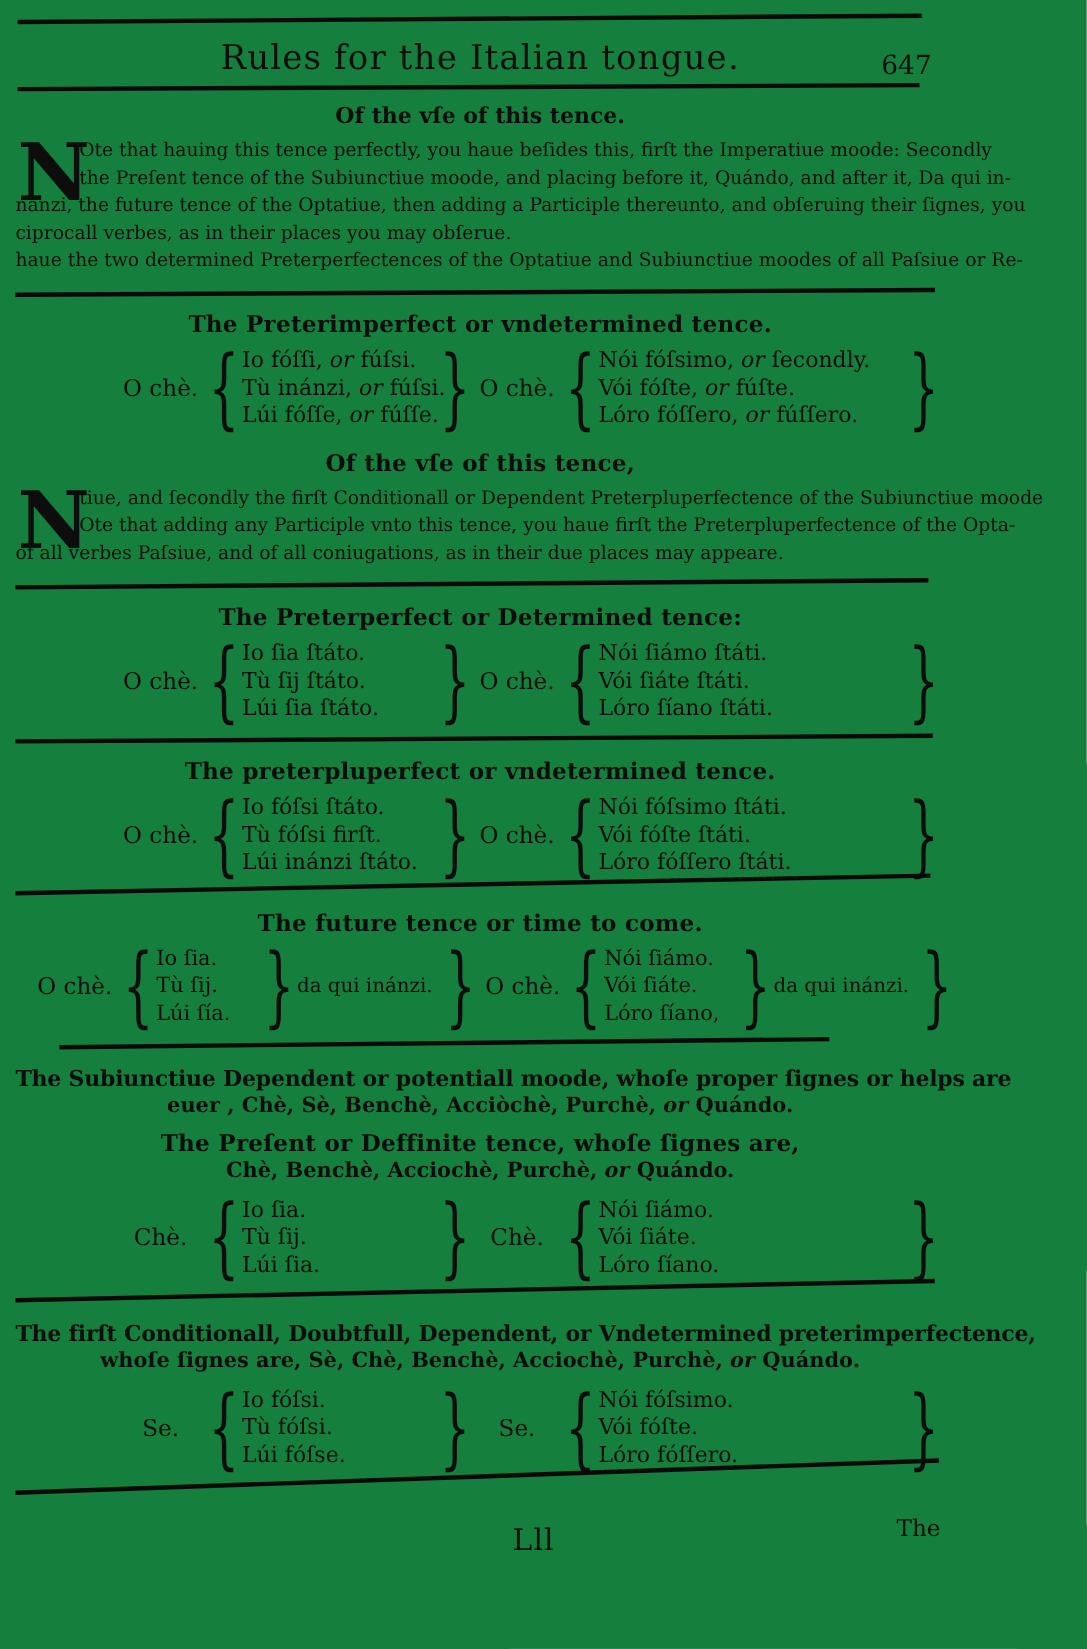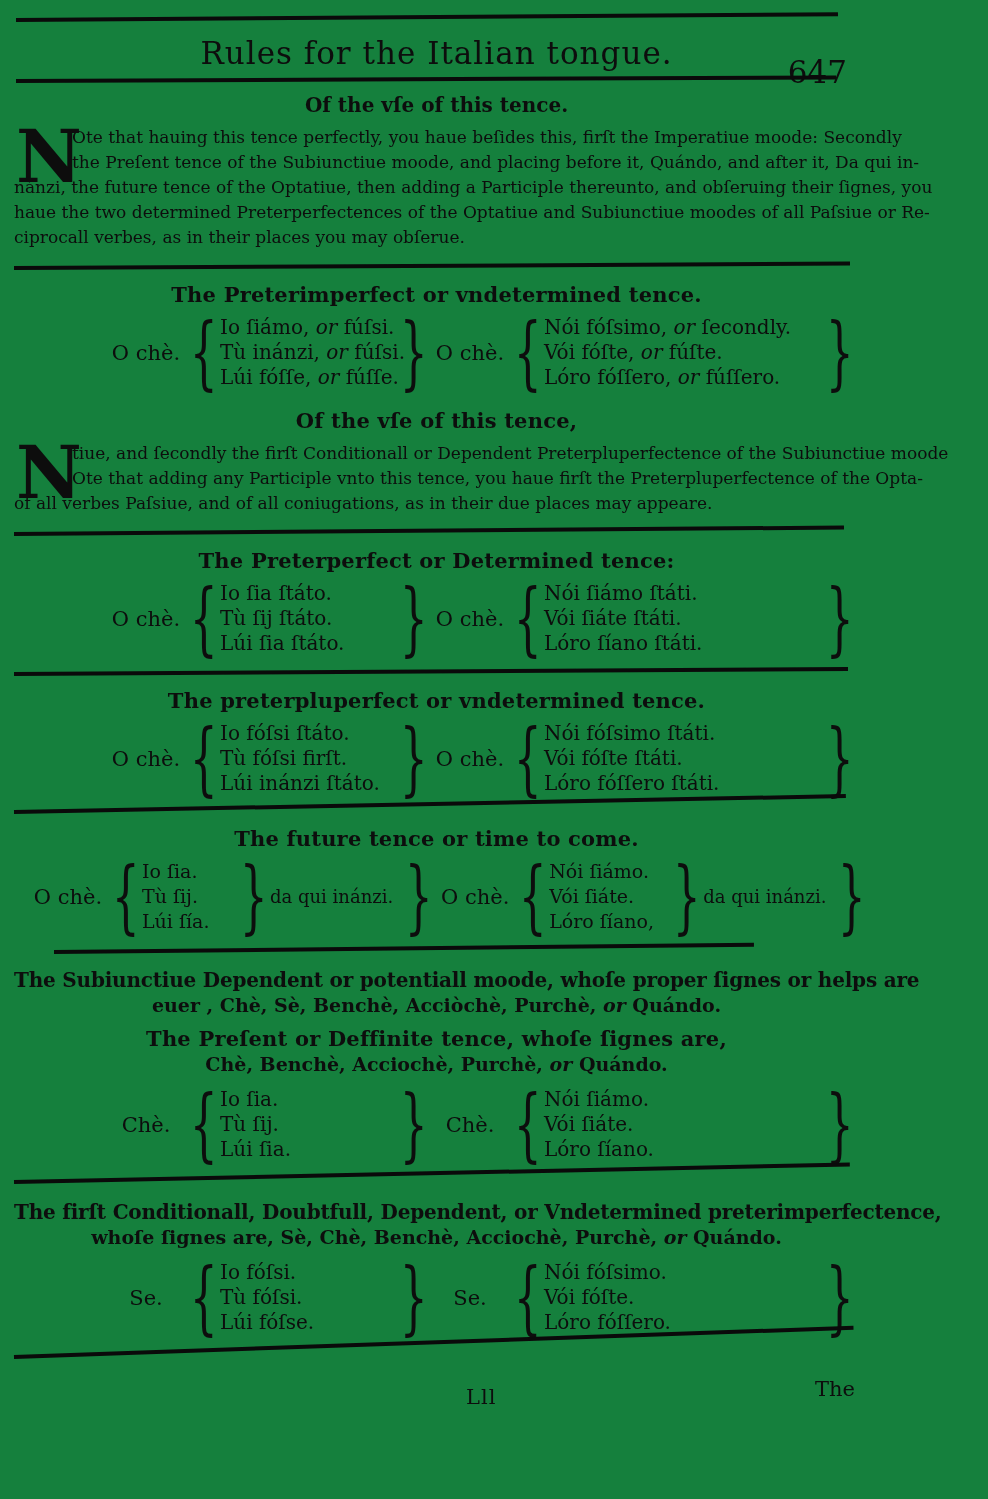--- a/index.html
+++ b/index.html
@@ -2,21 +2,21 @@
 <html><head>
 <meta charset="utf-8">
 <style>
   html,body{margin:0;padding:0;background:#e8e8e8;}
   .sheet{position:relative;width:988px;height:1499px;background:#15803d;color:#0d0d0d;
          font-family:"DejaVu Serif","Liberation Serif",serif;overflow:hidden;}
   .content{width:845px;margin-left:14px;}
   .rule{height:4px;background:#0a0a0a;transform-origin:left center;}
   .phead{position:relative;margin-top:7px;height:50px;}
   .ptitle{text-align:center;font-size:31px;letter-spacing:1px;line-height:48px;}
-  .pnum{position:absolute;right:12px;top:19px;font-size:31px;line-height:48px;}
+  .pnum{position:absolute;right:12px;top:6px;font-size:24px;line-height:48px;}
   .ctr{text-align:center;}
   .h-use{font-size:20px;font-weight:bold;margin-top:10px;}
   .h-sec{font-size:21px;font-weight:bold;margin-top:12px;letter-spacing:.2px;}
   .h-big{font-size:20px;font-weight:bold;white-space:nowrap;letter-spacing:-.2px;margin-top:14px;}
   .h-sub{font-size:19px;font-weight:bold;margin-top:2px;}
   .note{position:relative;margin-top:8px;}
   .dropcap{position:absolute;left:2px;top:3px;font-size:72px;line-height:58px;font-weight:bold;}
   .nline{font-size:17px;line-height:25px;white-space:nowrap;}
   .ind{margin-left:58px;}
   .just{text-align:justify;text-align-last:justify;}
@@ -31,21 +31,21 @@
   .forms{flex:none;display:flex;flex-direction:column;margin:0 4px;}
   .form{font-size:20px;line-height:25px;white-space:nowrap;}
   .t-fut .form{font-size:19px;}
   .w-left{width:168px;}
   .w-right{width:196px;}
   .w-fl{width:86px;}
   .w-fr{width:112px;}
   .suffix{flex:none;font-size:18px;white-space:nowrap;margin:0 4px;}
   .it{font-style:italic;}
   .footer{position:relative;height:72px;}
-  .sig{position:absolute;left:452px;top:26px;font-size:21px;letter-spacing:1px;}
+  .sig{position:absolute;left:452px;top:26px;font-size:27px;letter-spacing:1px;}
   .catch{position:absolute;right:4px;top:6px;font-size:21px;margin-top:12px;}
 </style>
 </head>
 <body>
 
 <div class="sheet">
   <div class="content">
 
     <div class="rule" style="margin-top:18px;width:822px;margin-left:2px;transform:rotate(-0.4deg);"></div>
 
@@ -56,33 +56,33 @@
 
     <div class="rule" style="width:820px;margin-left:2px;transform:rotate(-0.25deg);"></div>
 
     <div class="h-use ctr">Of the vſe of this tence.</div>
 
     <div class="note">
       <span class="dropcap">N</span>
       <div class="nline ind just">Ote that hauing this tence perfectly, you haue beſides this, firſt the Imperatiue moode: Secondly</div>
       <div class="nline ind just">the Preſent tence of the Subiunctiue moode, and placing before it, Quándo, and after it, Da qui in-</div>
       <div class="nline just">nánzi, the future tence of the Optatiue, then adding a Participle thereunto, and obſeruing their ſignes, you</div>
+      <div class="nline">ciprocall verbes, as in their places you may obſerue.</div>
       <div class="nline just">haue the two determined Preterperfectences of the Optatiue and Subiunctiue moodes of all Paſsiue or Re-</div>
-      <div class="nline">ciprocall verbes, as in their places you may obſerue.</div>
     </div>
 
     <div class="rule" style="margin-top:16px;width:836px;transform:rotate(-0.3deg);"></div>
 
     <div class="h-sec ctr">The Preterimperfect or vndetermined tence.</div>
 
     <div class="conj t-std">
       <span class="lbl">O chè.</span>
       <span class="brace">{</span>
       <div class="forms w-left">
-        <div class="form"><span>Io ſiámo,</span> <span class="it">or</span> <span>fúſsi.</span></div>
+        <div class="form"><span>Io fóſſi,</span> <span class="it">or</span> <span>fúſsi.</span></div>
         <div class="form"><span>Tù inánzi,</span> <span class="it">or</span> <span>fúſsi.</span></div>
         <div class="form"><span>Lúi fóſſe,</span> <span class="it">or</span> <span>fúſſe.</span></div>
       </div>
       <span class="brace">}</span>
       <span class="lbl second">O chè.</span>
       <span class="brace">{</span>
       <div class="forms w-right">
         <div class="form"><span>Nói fóſsimo,</span> <span class="it">or</span> <span>ſecondly.</span></div>
         <div class="form"><span>Vói fóſte,</span> <span class="it">or</span> <span>fúſte.</span></div>
         <div class="form"><span>Lóro fóſſero,</span> <span class="it">or</span> <span>fúſſero.</span></div>

